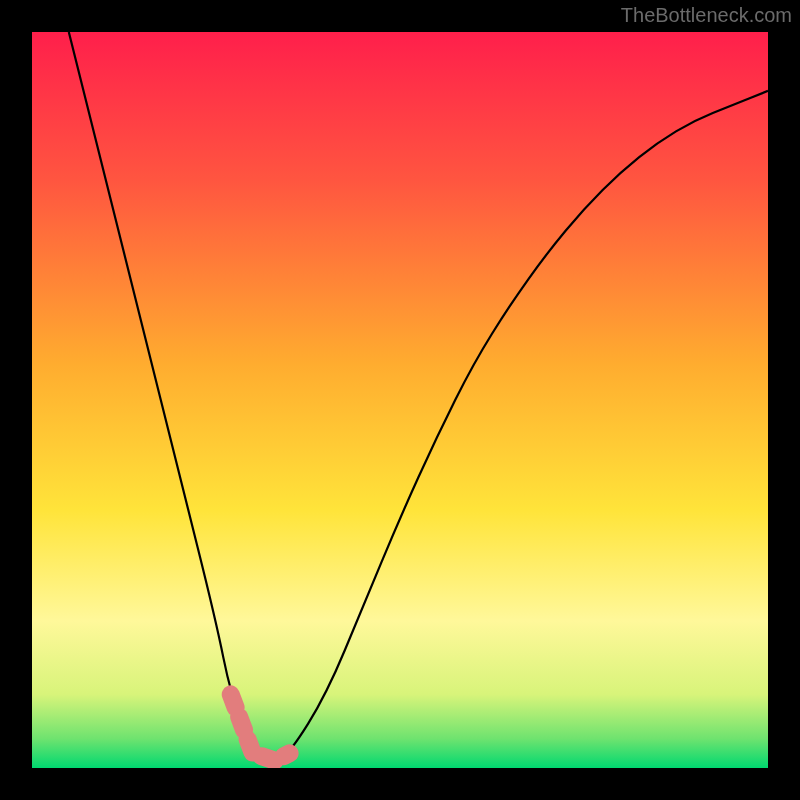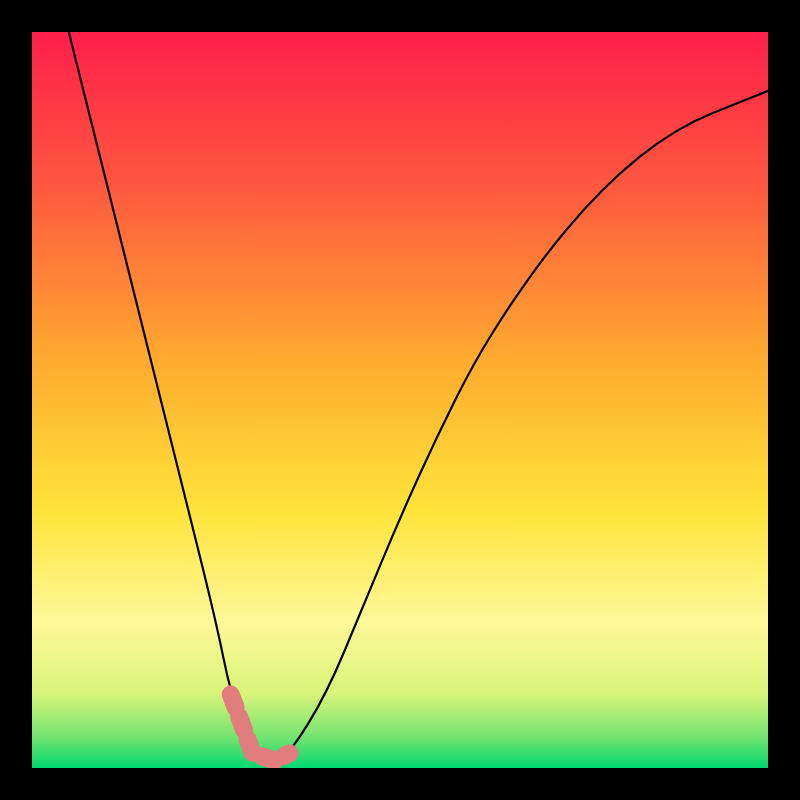--- a/index.html
+++ b/index.html
@@ -75,14 +75,15 @@
       <rect x="0" y="0" width="736" height="736" fill="url(#bg-grad)"></rect>
     </svg>
 
     <svg class="curve" viewBox="0 0 736 736" preserveAspectRatio="none">
       <path fill="none" stroke="#000" stroke-width="2.2" d="M 36.800000000000004 0 Q 73.60000000000001 147.19999999999993 92 220.79999999999998 Q 110.39999999999999 294.40000000000003 128.8 368 Q 147.20000000000002 441.59999999999997 165.60000000000002 515.1999999999999 Q 184 588.8 191.36 625.5999999999999 Q 198.72000000000003 662.4 209.76 691.8399999999999 Q 220.79999999999998 721.28 231.84 724.96 Q 242.88000000000002 728.64 250.24 724.96 Q 257.59999999999997 721.28 276 691.8399999999999 Q 294.40000000000003 662.4 312.8 618.24 Q 331.2 574.08 349.6 529.9200000000001 Q 368 485.76 386.4 445.28 Q 404.8 404.8 423.2 368 Q 441.59999999999997 331.2 460 301.76 Q 478.40000000000003 272.32 496.79999999999995 246.56000000000003 Q 515.1999999999999 220.80000000000007 533.5999999999999 198.72000000000003 Q 552 176.64 570.4000000000001 158.23999999999995 Q 588.8000000000001 139.83999999999992 607.2 125.11999999999995 Q 625.6 110.39999999999998 644 99.36000000000001 Q 662.4 88.32000000000005 680.8 80.96000000000004 Q 699.1999999999999 73.60000000000002 717.5999999999999 66.24000000000001 T 736 58.879999999999995"></path>
       <path fill="none" stroke="#e27d7d" stroke-width="18" stroke-linecap="round" stroke-linejoin="round" stroke-dasharray="14 10" d="M 198.72000000000003 662.4 L 220.79999999999998 721.28 L 242.88000000000002 728.64 L 257.59999999999997 721.28"></path>
     </svg>
 
   </div>
 
+  <div class="watermark">TheBottleneck.com</div>
 
 </div>
 
 </body></html>

